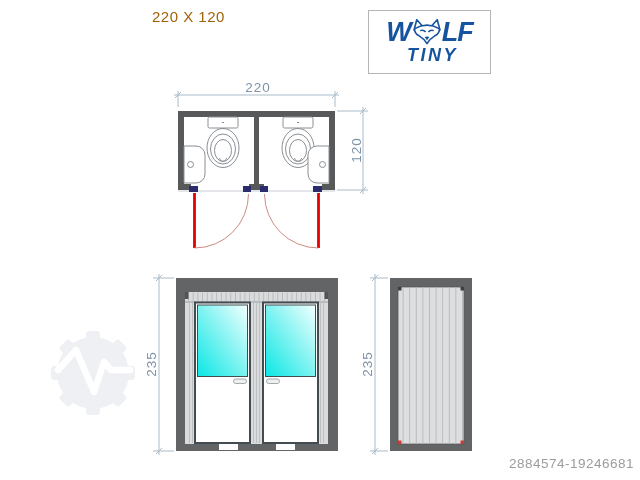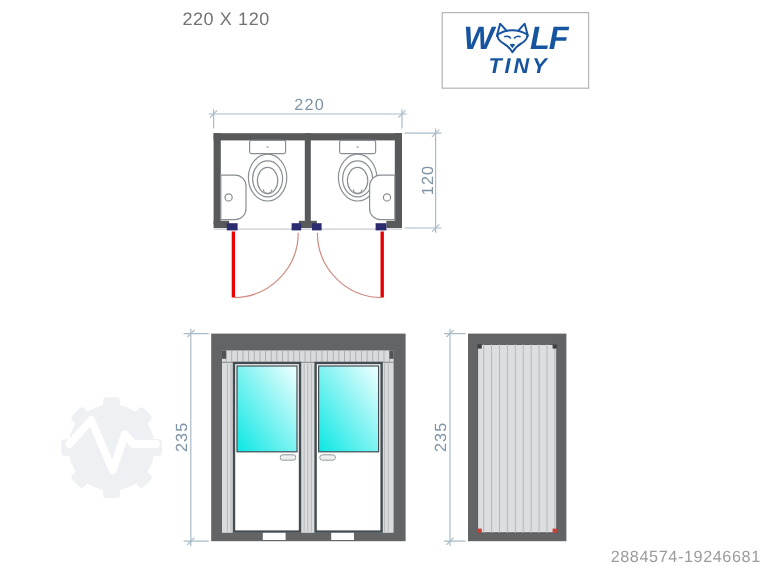--- a/index.html
+++ b/index.html
@@ -1,19 +1,19 @@
 <!DOCTYPE html>
 <html><head>
 <meta charset="utf-8">
 <style>
   html,body{margin:0;padding:0;background:#fff;}
   .canvas{position:relative;width:640px;height:480px;background:#ffffff;overflow:hidden;
           font-family:"Liberation Sans",sans-serif;}
   .abs{position:absolute;}
-  .title{left:152px;top:8px;font-size:15px;color:#737373;letter-spacing:0.5px;}
+  .title{left:152px;top:8px;font-size:15px;color:#a16207;letter-spacing:0.5px;}
   .listing-id{top:456px;right:6px;font-size:13.5px;color:#9c9c9c;letter-spacing:0.5px;}
   .logo-box{left:368px;top:10px;width:121px;height:62px;background:#fff;border:1px solid #b5b5b5;
             display:flex;flex-direction:column;align-items:center;justify-content:center;}
   .logo-top{display:flex;align-items:center;justify-content:center;line-height:1;
             font-style:italic;font-weight:bold;font-size:27px;color:#17549f;letter-spacing:-1px;}
   .logo-sub{font-style:italic;font-weight:bold;font-size:18px;color:#17549f;
             letter-spacing:2.5px;margin-top:-2px;padding-left:6px;}
   .wolf{width:30px;height:26px;margin:0 0px 2px 1px;}
   svg{display:block;}
   text{font-family:"Liberation Sans",sans-serif;}

